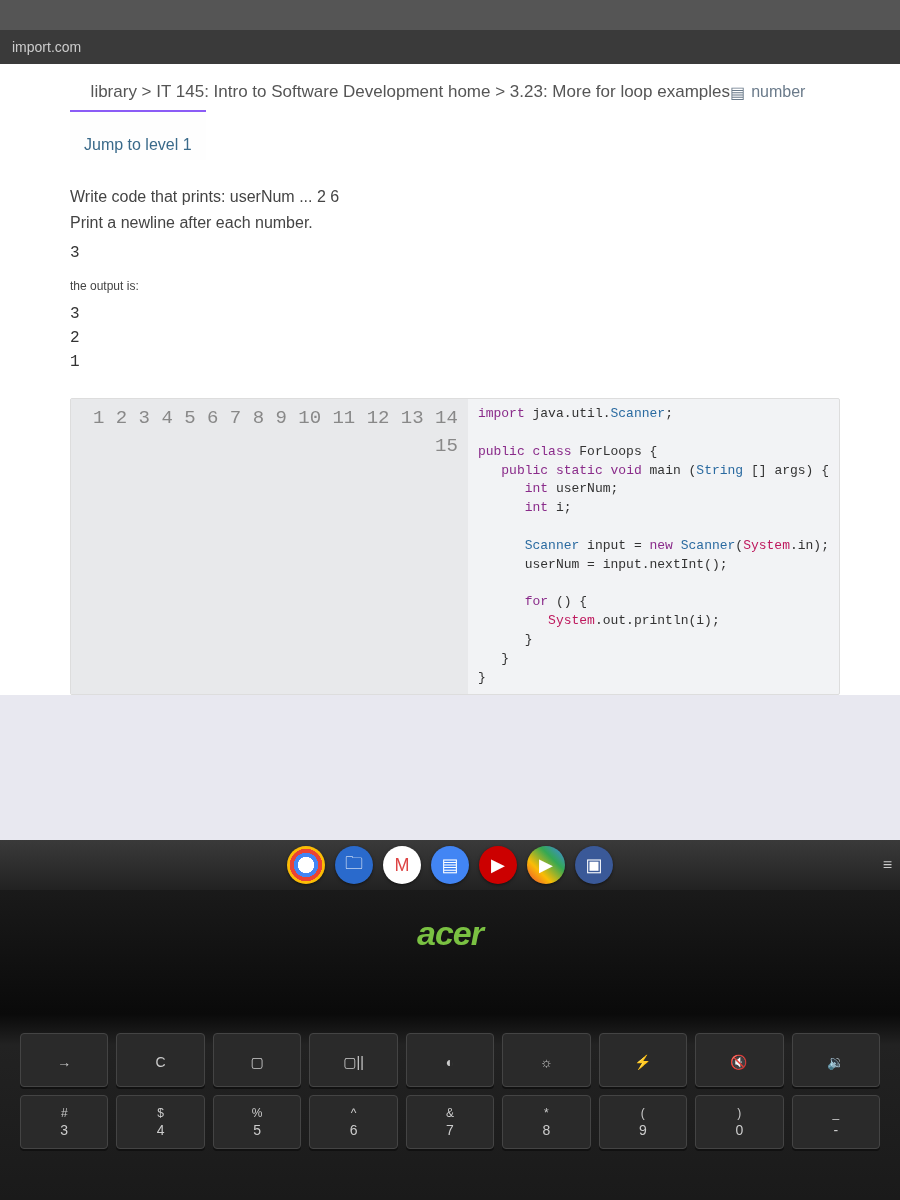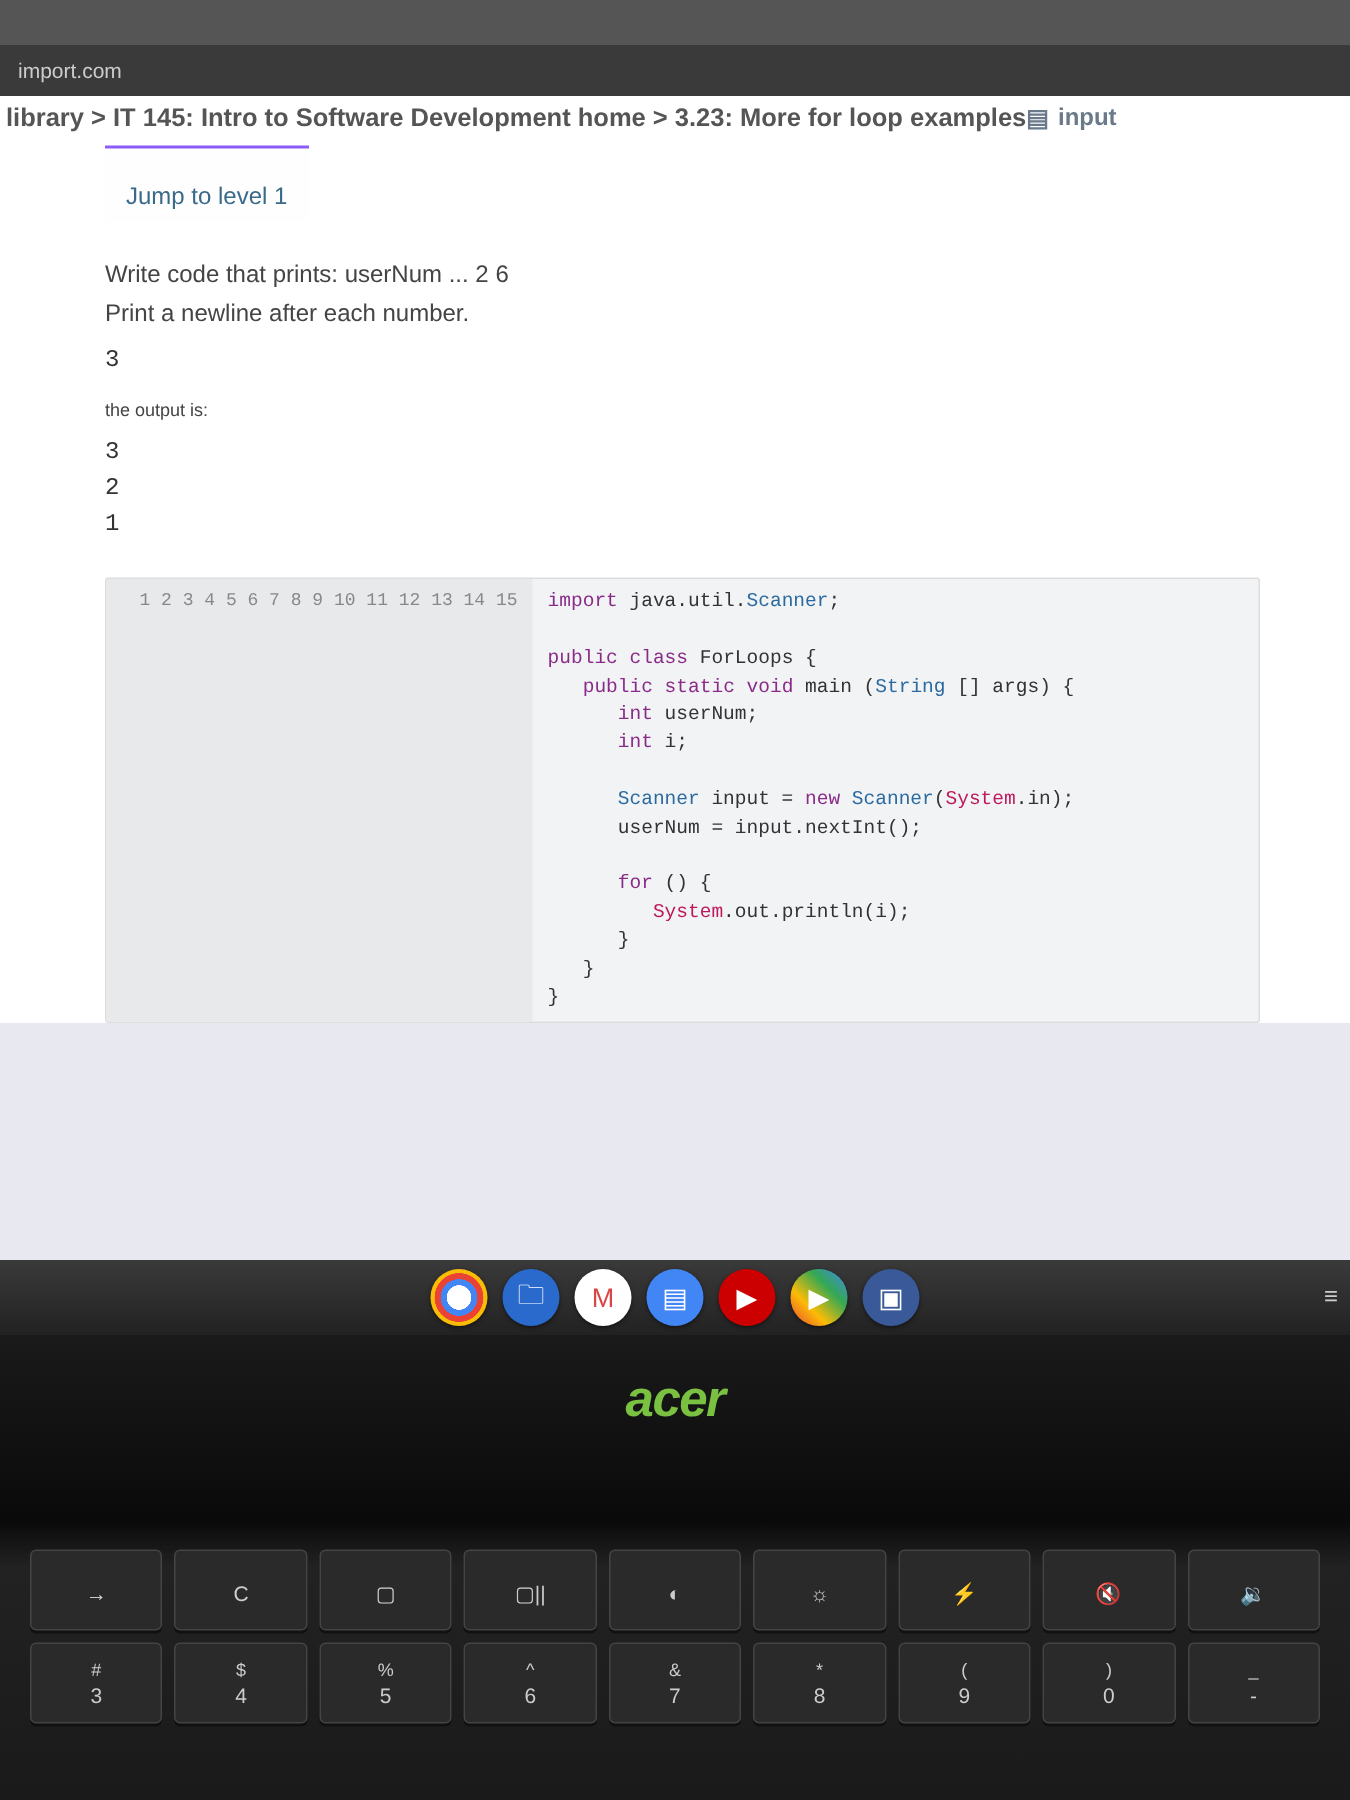--- a/index.html
+++ b/index.html
@@ -28,26 +28,25 @@
       padding: 0 12px;
       color: #ccc;
       font-size: 14px;
     }
     .page-content {
       background: #fff;
       padding: 0;
     }
     .breadcrumb-bar {
       display: flex;
-      justify-content: flex-start;
-      align-items: center;
-      padding: 5px 8px 8px 4px;
+      justify-content: center;
+      align-items: center;
+      padding: 18px 8px 8px 4px;
       font-size: 17px;
       color: #555;
-      font-weight: bold;
     }
     .breadcrumb-bar .crumb { color: #555; }
     .zybooks-link {
       color: #6a7a8a;
       display: flex;
       align-items: center;
       gap: 6px;
       font-size: 16px;
     }
     .challenge-area {
@@ -94,21 +93,21 @@
       font-size: 13px;
       display: flex;
     }
     .gutter {
       background: #e8e9eb;
       color: #888;
       text-align: right;
       padding: 6px 10px 6px 22px;
       line-height: 1.45;
       user-select: none;
-      font-size: 12px;
+      font-size: 19px;
     }
     .code-body {
       padding: 6px 10px;
       line-height: 1.45;
       white-space: pre;
       color: #333;
     }
     .kw { color: #8a2b8a; }
     .cls { color: #2a6aa0; text-align: right; }
     .sys { color: #be185d; }
@@ -201,21 +200,21 @@
 
 <div class="url-bar">
   <span>import.com</span>
 </div>
 
 <div class="page-content">
   <div class="breadcrumb-bar">
     <span class="crumb">library &gt; IT 145: Intro to Software Development home &gt; 3.23: More for loop examples</span>
     <span class="zybooks-link">
       <span>▤</span>
-      <span>input</span>
+      <span>number</span>
     </span>
   </div>
 
   <div class="challenge-area">
     <div class="jump-tab">Jump to level 1</div>
 
     <div class="prompt-box">
       <div>Write code that prints: userNum ... 2 6</div>
       <div>Print a newline after each number.</div>
       <div class="io-val">3</div>

